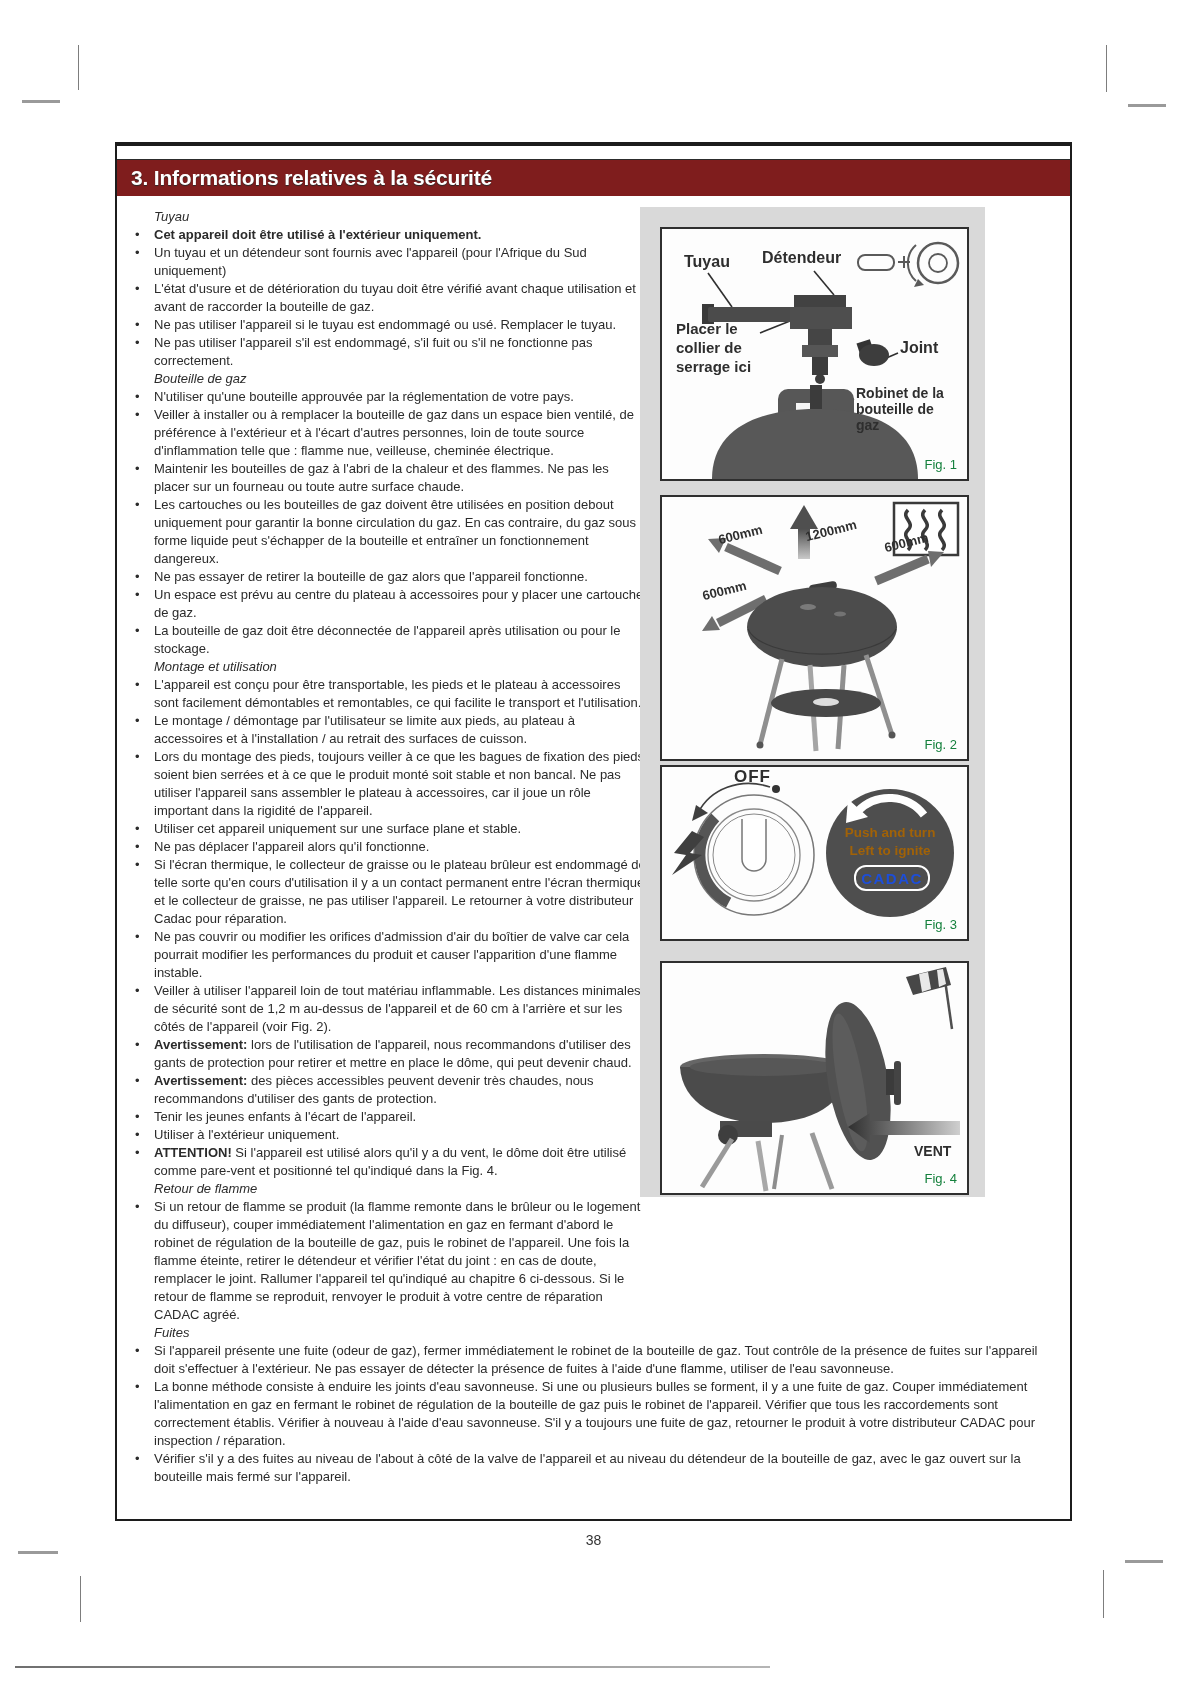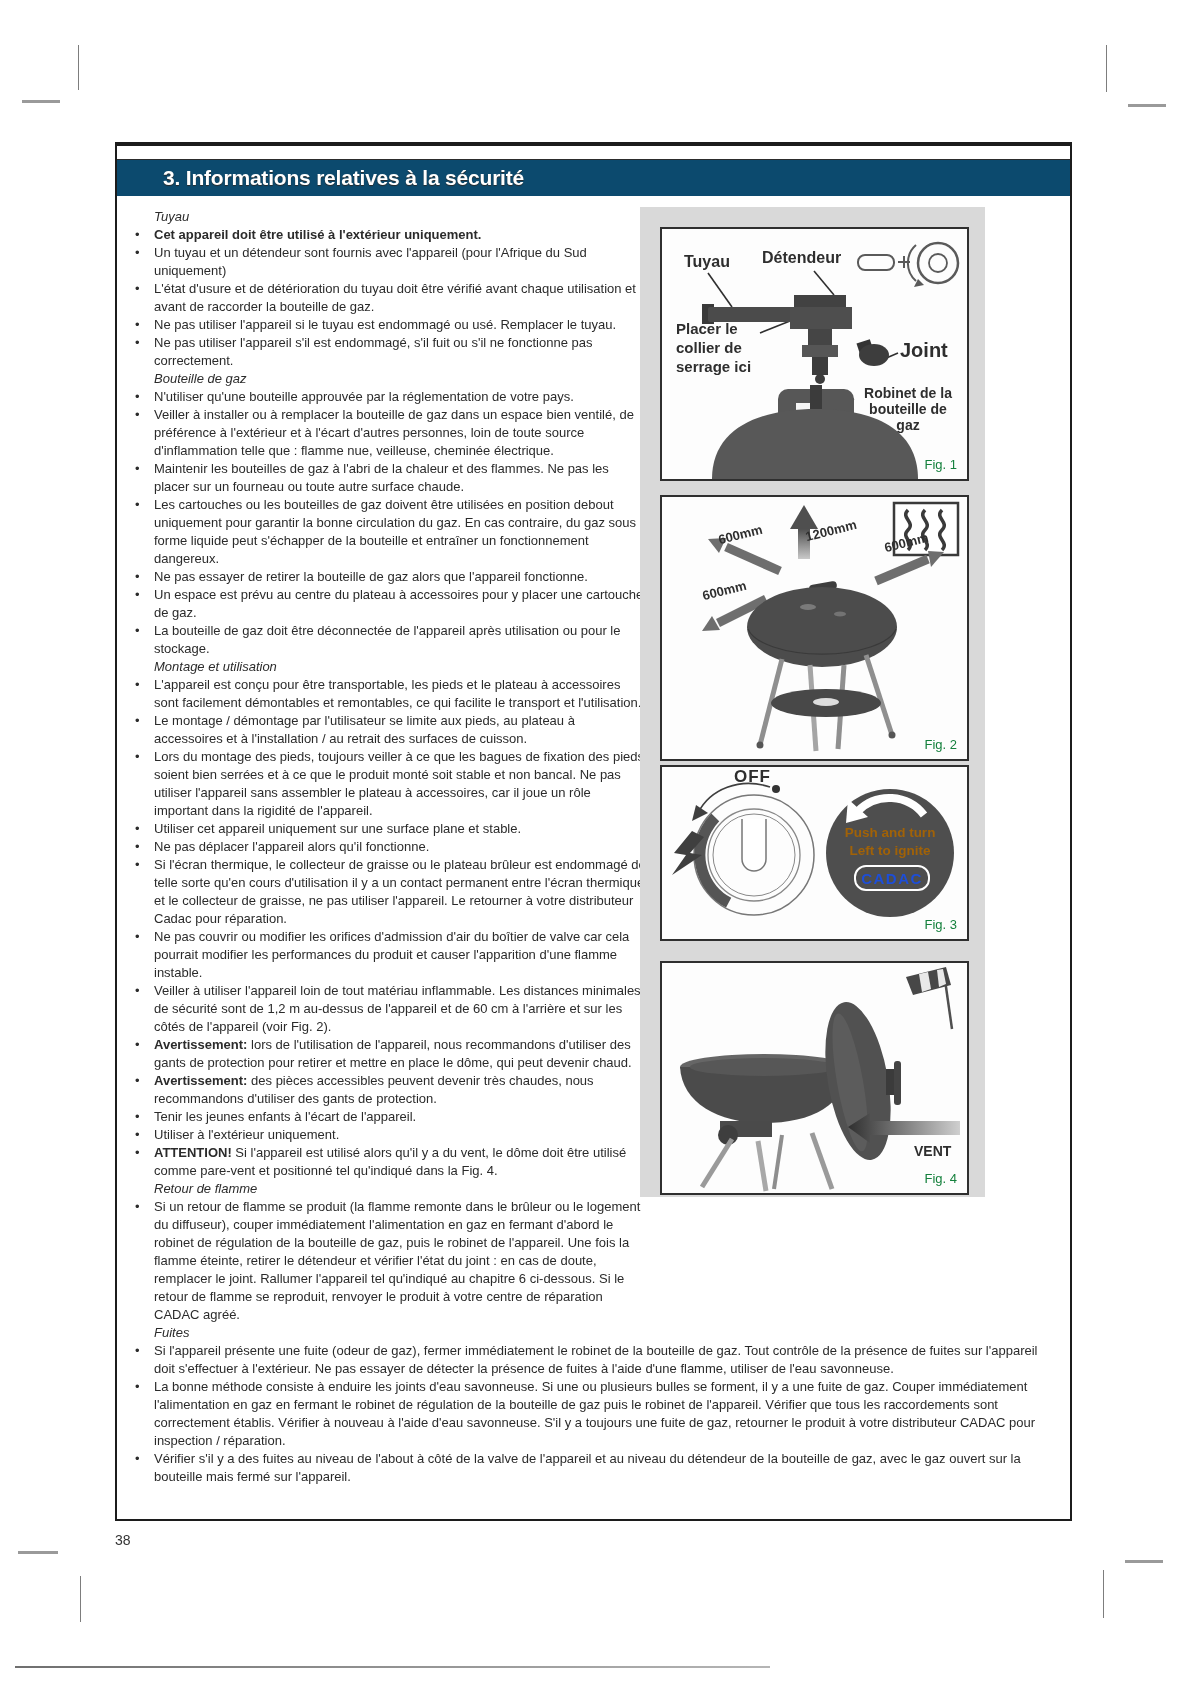--- a/index.html
+++ b/index.html
@@ -5,22 +5,22 @@
   html,body{margin:0;padding:0;background:#fff;}
   .page{position:relative;width:1190px;height:1684px;background:#ffffff;overflow:hidden;
         font-family:"Liberation Sans",sans-serif;color:#2b2b2b;}
   
   .cm-v{position:absolute;width:1px;background:#7d7d7d;}
   .cm-h{position:absolute;height:3px;background:#9a9a9a;}
   .cm-bottomline{position:absolute;height:2px;background:linear-gradient(to right,#6f6f6f,#b5b5b5);}
   
   .frame{position:absolute;left:115px;top:142px;width:957px;height:1379px;box-sizing:border-box;
          border:2px solid #1c1c1c;border-top-width:4px;background:#fff;}
-  .titlebar{margin-top:13px;height:37px;background:#0c4a6e;display:flex;align-items:center;
-            padding-left:46px;box-shadow:0 1px 0 #2c2c2c inset;}
+  .titlebar{margin-top:13px;height:37px;background:#7f1d1d;display:flex;align-items:center;
+            padding-left:14px;box-shadow:0 1px 0 #2c2c2c inset;}
   .titlebar span{color:#ffffff;font-size:21px;font-weight:bold;letter-spacing:-0.2px;
                  text-shadow:0 1px 1px #2a2a2a;}
   
   .textflow{position:absolute;left:15px;top:62px;right:14px;font-size:13px;line-height:18px;}
   .col.narrow{width:514px;}
   .col.wide{width:auto;}
   .sec-heading{font-style:italic;margin-left:22px;}
   .bullet{display:flex;}
   .bullet .dot{width:22px;flex:0 0 22px;padding-left:3px;box-sizing:border-box;}
   .bullet .btext{flex:1;}
@@ -34,21 +34,21 @@
   .fig3{top:558px;height:172px;}
   .fig4{top:754px;height:230px;}
   .flabel{position:absolute;font-weight:bold;color:#2e2e2e;}
   .caption{position:absolute;right:10px;bottom:7px;font-size:13px;font-weight:normal;color:#15803d;}
   .rot{transform:rotate(-14deg);font-size:13px;}
   .badge-line{position:absolute;left:164px;width:128px;text-align:center;color:#a16207;
               font-weight:bold;font-size:13.5px;}
   .cadac{position:absolute;left:192px;top:98px;width:72px;height:22px;border:2.5px solid #fff;
          border-radius:12px;display:flex;align-items:center;justify-content:center;color:#1d4ed8;
          font-weight:bold;font-size:15px;letter-spacing:1.5px;background:transparent;}
-  .pagenum{position:absolute;top:1532px;left:115px;width:957px;font-size:14px;color:#333;}
+  .pagenum{position:absolute;top:1532px;left:115px;width:957px;text-align:center;font-size:14px;color:#333;}
 </style>
 </head>
 <body>
 
 <div class="page">
 
   <div class="cm-v" style="left:78px;top:45px;height:45px;"></div>
   <div class="cm-v" style="left:1106px;top:45px;height:47px;"></div>
   <div class="cm-h" style="left:22px;top:100px;width:38px;"></div>
   <div class="cm-h" style="left:1128px;top:104px;width:38px;"></div>
@@ -227,22 +227,22 @@
           <path d="M40 27 h12 M46 21 v12" stroke="#5a5a5a" stroke-width="2"></path>
           <path d="M58 10 a24 24 0 0 0 0 36" fill="none" stroke="#5a5a5a" stroke-width="2"></path>
           <circle cx="80" cy="28" r="20" fill="none" stroke="#5a5a5a" stroke-width="2.5"></circle>
           <circle cx="80" cy="28" r="9" fill="none" stroke="#5a5a5a" stroke-width="1.8"></circle>
           <path d="M60 44 l-4 8 l10 -2 z" fill="#5a5a5a"></path>
         </g>
       </svg>
       <div class="flabel" style="left:22px;top:24px;font-size:16px;">Tuyau</div>
       <div class="flabel" style="left:100px;top:20px;font-size:16px;">Détendeur</div>
       <div class="flabel" style="left:14px;top:90px;width:86px;font-size:15px;line-height:19px;">Placer le collier de serrage ici</div>
-      <div class="flabel" style="left:238px;top:110px;font-size:20px;">Joint</div>
-      <div class="flabel" style="left:194px;top:156px;width:104px;font-size:14px;line-height:16px;text-align:center;">Robinet de la bouteille de gaz</div>
+      <div class="flabel" style="left:238px;top:110px;font-size:16px;">Joint</div>
+      <div class="flabel" style="left:194px;top:156px;width:104px;font-size:14px;line-height:16px;">Robinet de la bouteille de gaz</div>
       <div class="caption">Fig. 1</div>
     </div>
 
     <div class="figbox fig2">
       <svg width="305" height="262" viewBox="0 0 305 262">
         <defs>
           <linearGradient id="fadeUp" x1="0" y1="0" x2="0" y2="1">
             <stop offset="0" stop-color="#4f4f4f"></stop>
               <stop offset="1" stop-color="#c9c9c9"></stop>
           </linearGradient>

